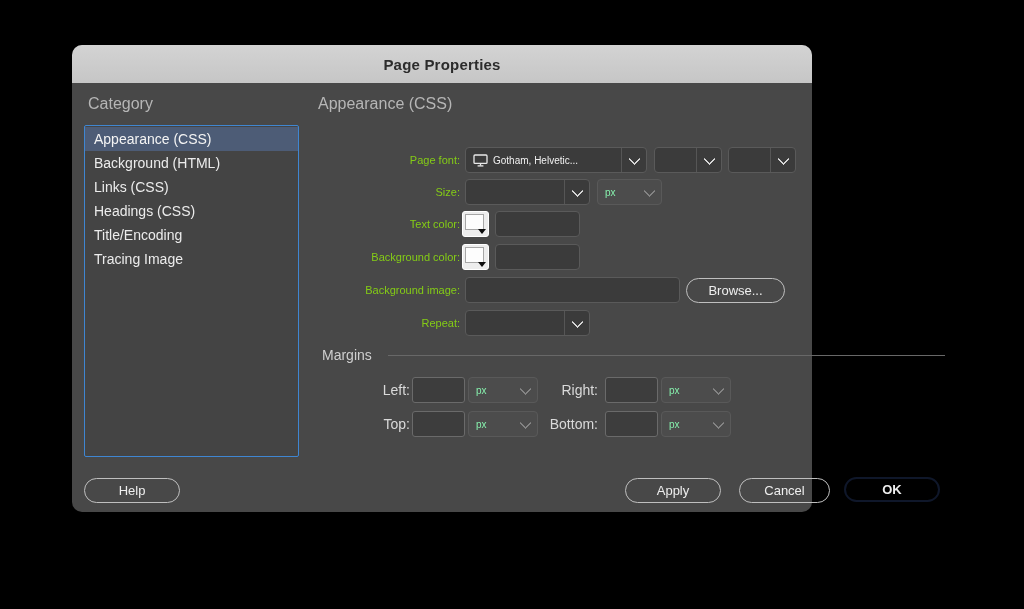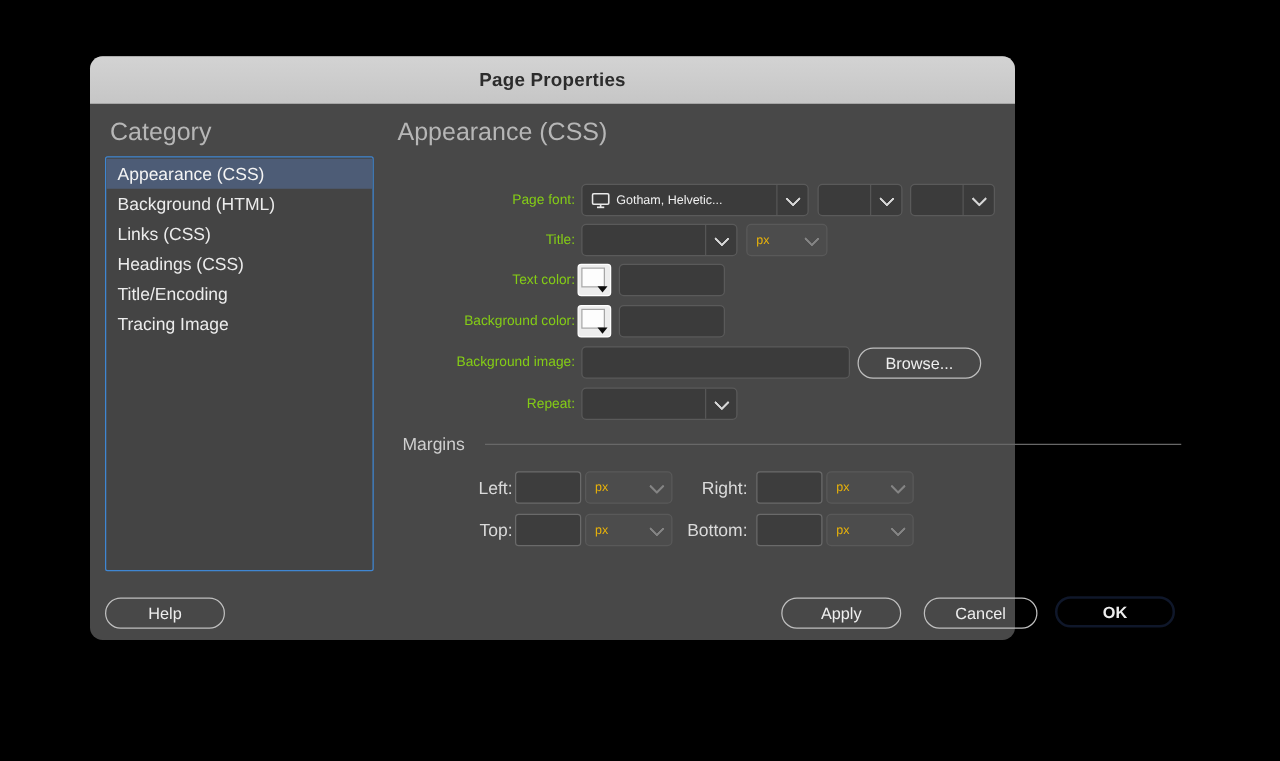--- a/index.html
+++ b/index.html
@@ -15,21 +15,21 @@
     box-shadow:0 14px 40px rgba(0,0,0,.85);
   }
   .titlebar {
     position:absolute; left:0; top:0; right:0; height:38px;
     background:linear-gradient(#d3d3d3,#c6c6c6);
     border-radius:10px 10px 0 0;
     display:flex; align-items:center; justify-content:center;
   }
   .titlebar span { font-size:15px; font-weight:700; color:#2c2c2c; letter-spacing:.2px; }
 
-  .hdr { position:absolute; top:50px; font-size:20px; color:#b6b6b6; }
+  .hdr { position:absolute; top:50px; font-size:16px; color:#b6b6b6; }
   .cat-hdr { left:16px; }
   .panel-hdr { left:246px; }
 
   .listbox {
     position:absolute; left:12px; top:80px; width:215px; height:332px;
     background:#444444; border:1px solid var(--accent-blue,#3f86d2);
     border-radius:2px; box-sizing:border-box; overflow:hidden; padding-top:1px;
   }
   .cat-item {
     height:24px; line-height:24px; padding:0 9px; font-size:14px;
@@ -59,21 +59,21 @@
   .chev-seg {
     width:24px; display:flex; align-items:center; justify-content:center;
     border-left:1px solid #565656; flex:none;
   }
   .chev {
     width:7px; height:7px; border-right:2px solid #d6d6d6;
     border-bottom:2px solid #d6d6d6; border-radius:1px;
     transform:rotate(45deg) translate(-1px,-1px);
   }
   .ctrl.disabled { background:#4c4c4c; border-color:#595959; }
-  .ctrl.disabled .field { color:#eab308; }
+  .ctrl.disabled .field { color:#86efac; }
   .ctrl.disabled .chev { border-color:#848484; }
   .ctrl.disabled .chev-seg { border-left:none; }
 
   input.txt {
     position:absolute; height:26px; box-sizing:border-box;
     background:var(--field-bg,#3b3b3b); border:1px solid #5a5a5a;
     border-radius:4px; color:#f0f0f0; font-size:13px; padding:0 7px;
     font-family:inherit; outline:none;
   }
   input.m-in { border-color:#6a6a6a; background:#3d3d3d; border-radius:3px; }
@@ -147,21 +147,21 @@
         <span class="chev"></span>
       </span>
   </div>
   <div class="ctrl" style="left:656px; top:102px; width:68px">
     <span class="field"></span>
     <span class="chev-seg">
         <span class="chev"></span>
       </span>
   </div>
 
-  <div class="lbl" style="top:134px">Title:</div>
+  <div class="lbl" style="top:134px">Size:</div>
   <div class="ctrl" style="left:393px; top:134px; width:125px">
     <span class="field"></span>
     <span class="chev-seg">
         <span class="chev"></span>
       </span>
   </div>
   <div class="ctrl disabled" style="left:525px; top:134px; width:65px">
     <span class="field">px</span>
     <span class="chev-seg">
         <span class="chev"></span>

